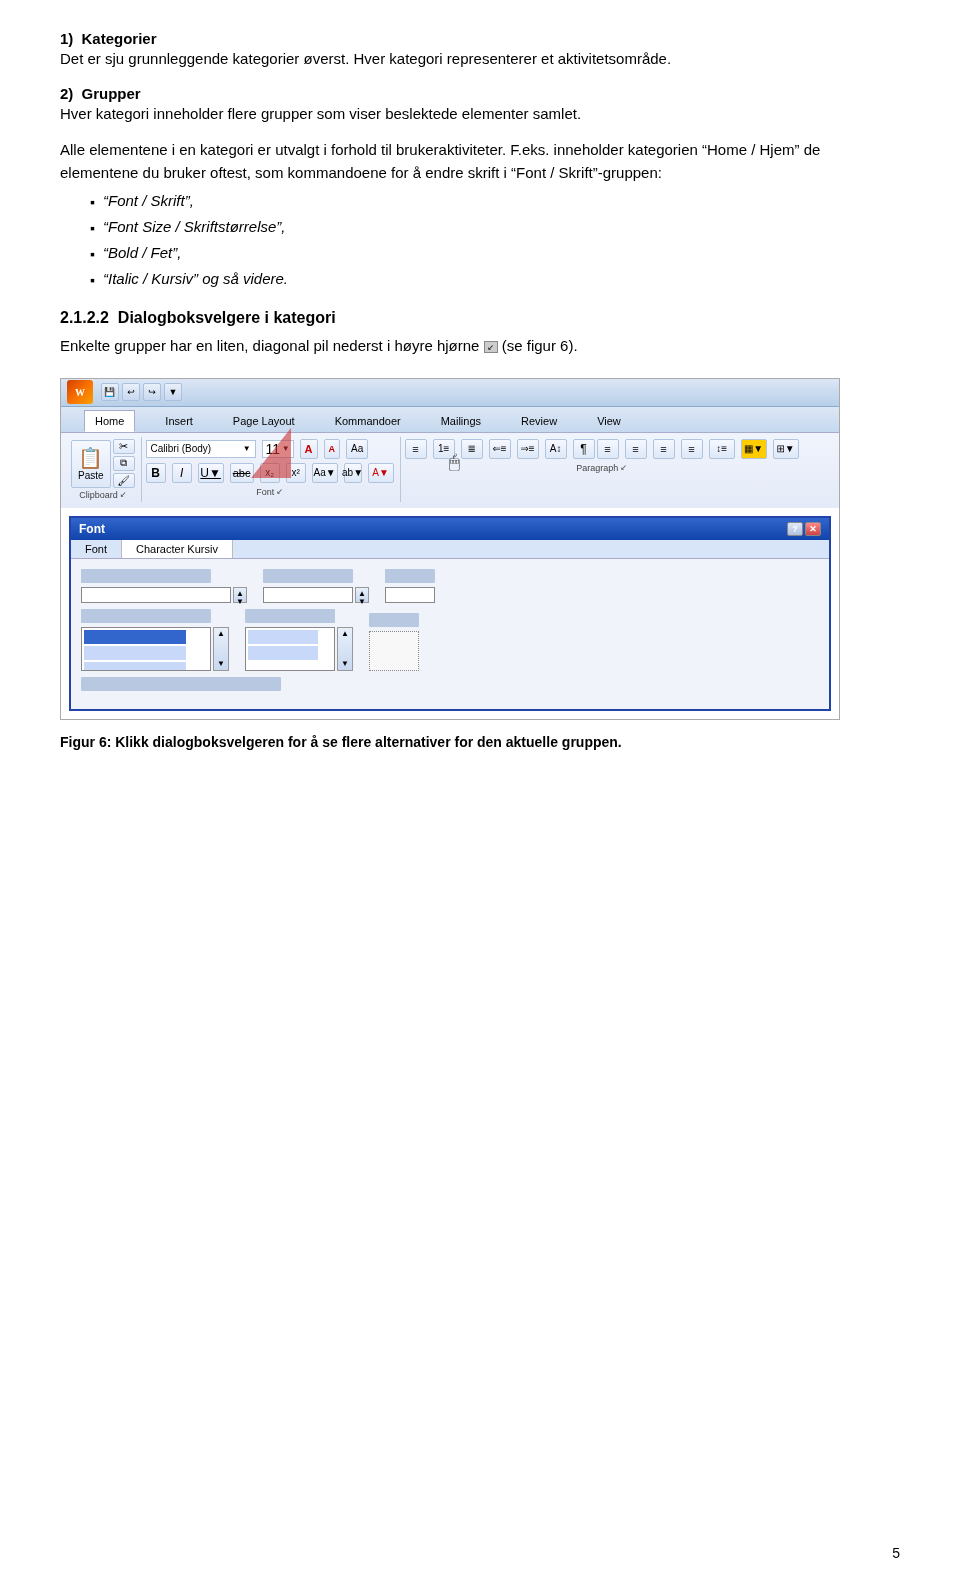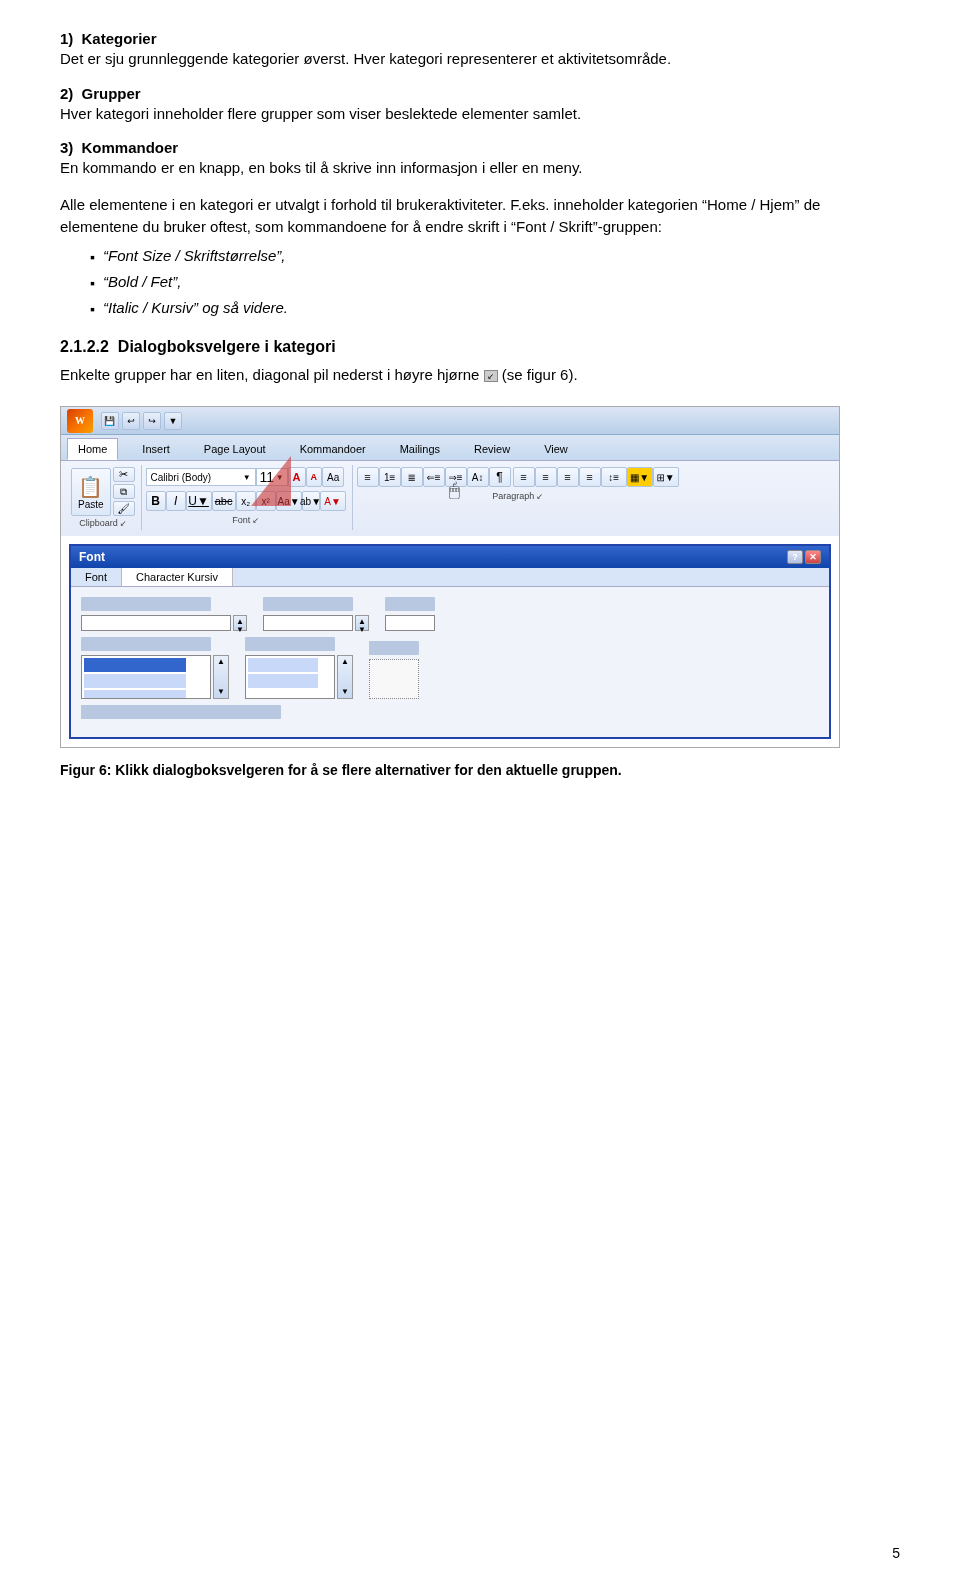--- a/index.html
+++ b/index.html
@@ -122,24 +122,24 @@
       display: flex;
       align-items: center;
       justify-content: center;
       font-size: 9px;
     }
 
     .ribbon-tabs {
       background: linear-gradient(to bottom, #dce6f5, #c5d9ef);
       display: flex;
       align-items: flex-end;
-      padding: 0 6px;
+      padding: 0 23px;
       height: 26px;
       border-bottom: 1px solid #aac;
-      gap: 14px;
+      gap: 20px;
     }
 
     .ribbon-tab {
       font-family: Arial, sans-serif;
       font-size: 11px;
       padding: 2px 10px;
       background: transparent;
       cursor: pointer;
       height: 22px;
       display: flex;
@@ -236,21 +236,21 @@
       font-family: Arial, sans-serif;
       font-size: 10px;
       display: flex;
       align-items: center;
       justify-content: space-between;
       padding: 0 3px;
     }
 
     .ribbon-row {
       display: flex;
-      gap: 0;
+      gap: 6px;
       align-items: center;
       margin-bottom: 2px;
     }
 
     .font-group-body {
       display: flex;
       flex-direction: column;
       gap: 2px;
     }
 
@@ -436,31 +436,27 @@
   </div>
 
   <div class="numbered-section">
     <span class="numbered-heading">
       <span>2)</span>
       <span style="margin-left:4px;">Grupper</span>
     </span>
     <div class="section-text">Hver kategori inneholder flere grupper som viser beslektede elementer samlet.</div>
   </div>
 
-  <div class="numbered-section">
-    <span class="numbered-heading">
-      <span>3)</span>
-      <span style="margin-left:4px;">Kommandoer</span>
-    </span>
-    <div class="section-text">En kommando er en knapp, en boks til å skrive inn informasjon i eller en meny.</div>
-  </div>
 
   <div class="section-text" style="margin-bottom:4px;">Alle elementene i en kategori er utvalgt i forhold til brukeraktiviteter. F.eks. inneholder kategorien “Home / Hjem” de elementene du bruker oftest, som kommandoene for å endre skrift i “Font / Skrift”-gruppen:</div>
 
   <ul class="bullet-list">
+    <li>
+        <span class="italic-text">“Font / Skrift”,</span>
+      </li>
     <li>
         <span class="italic-text">“Font Size / Skriftstørrelse”,</span>
       </li>
     <li>
         <span class="italic-text">“Bold / Fet”,</span>
       </li>
     <li>
         <span class="italic-text">“Italic / Kursiv” og så videre.</span>
       </li>
   </ul>

